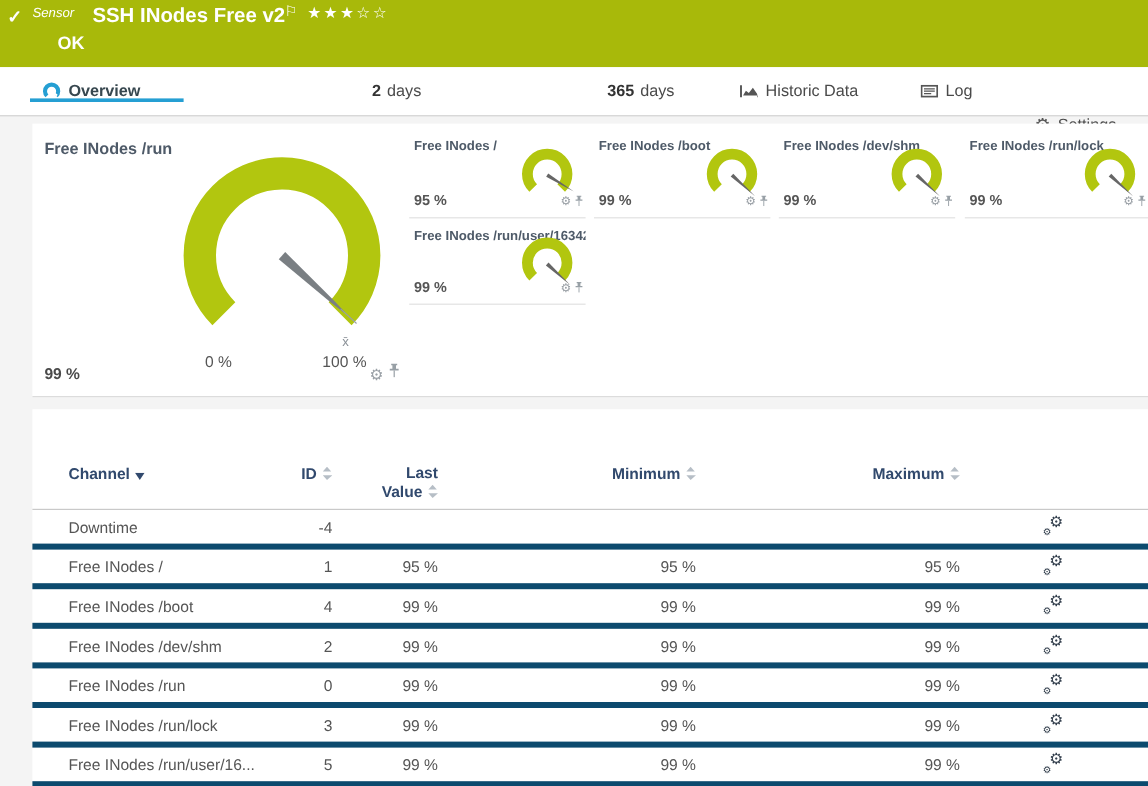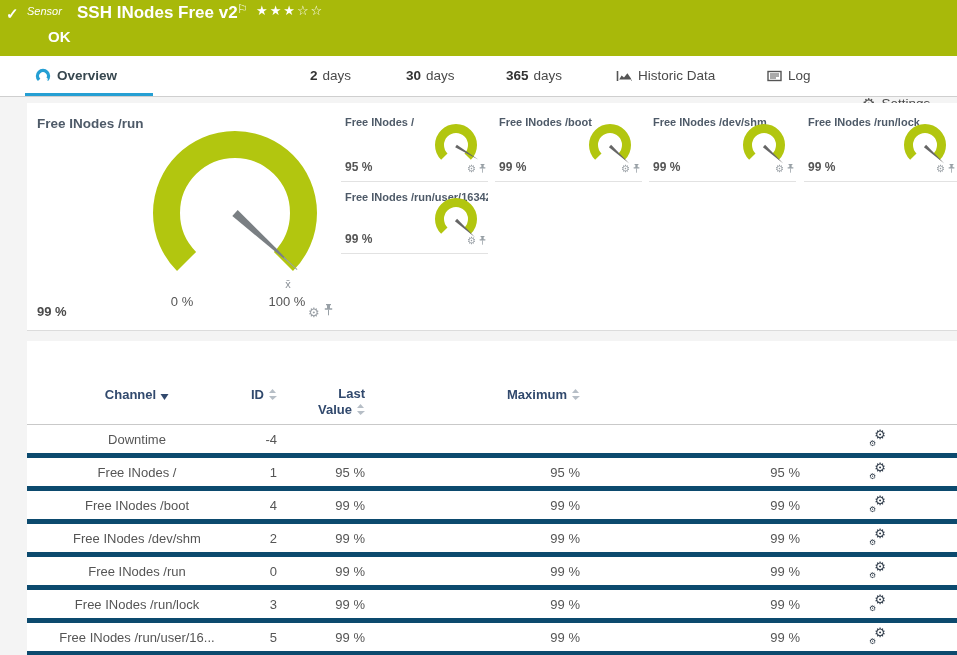--- a/index.html
+++ b/index.html
@@ -11,21 +11,21 @@
   .top-header { position:absolute; left:0; top:0; width:957px; height:56px; background:#a8b90a; color:#fff; }
   .chk { position:absolute; left:6px; top:5px; font-size:15px; font-weight:bold; }
   .kind { position:absolute; left:27px; top:5px; font-size:11px; font-style:italic; }
   .sensor-title { position:absolute; left:77px; top:3px; font-size:17px; font-weight:bold; }
   .flag { position:absolute; left:237px; top:2px; font-size:12px; }
   .stars { position:absolute; left:256px; top:3px; font-size:13px; letter-spacing:2px; }
   .status-ok { position:absolute; left:48px; top:28px; font-size:15px; font-weight:bold; }
 
   
   .tabbar { position:absolute; left:0; top:56px; width:957px; height:41px; background:#fff; border-bottom:1px solid #cfcfcf; }
-  .tab { position:absolute; top:0; height:40px; line-height:40px; font-size:13.5px; color:#4a4a4a; cursor:pointer; white-space:nowrap; padding:0 10px; }
+  .tab { position:absolute; top:0; height:29px; line-height:40px; font-size:13.5px; color:#4a4a4a; cursor:pointer; white-space:nowrap; padding:0 10px; }
   .tab .num { font-weight:bold; color:#333; margin-right:5px; }
   .tab.active { border-bottom:3px solid #259fd3; color:#37474f; font-weight:bold; }
   .tab .ticn { display:inline-block; vertical-align:-2px; margin-right:6px; }
   .tab .gear-glyph { font-size:15px; color:#555; margin-right:6px; vertical-align:-1px; }
 
   
   .card { position:absolute; left:27px; width:930px; background:#fff; }
   .card1 { top:103px; height:228px; border-bottom:1px solid #dcdcdc; }
   .card2 { top:341px; height:314px; }
 
@@ -49,21 +49,21 @@
   .m2 { left:622px; top:0; width:147px; }
   .m3 { left:777px; top:0; width:153px; }
   .m4 { left:314px; top:79px; width:147px; height:72px; }
   .m4 .mt { top:9px; }
   .m4 svg.dial { top:13px; }
 
   
   .tbl { position:absolute; left:0; top:0; width:930px; }
   .trow { display:grid; grid-template-columns:30px 160px 60px 88px 215px 220px 157px; align-items:center; height:33px; border-bottom:5px solid #0c4a6e; font-size:13px; color:#555; }
   .thead { height:84px; align-items:start; padding-top:46px; border-bottom:1px solid #c9c9c9; font-weight:bold; color:#31496d; }
-  .c-ch { text-align:center; }
+  .c-ch { text-align:left; }
   .c-num { text-align:right; }
   .c-icn { text-align:left; padding-left:70px; }
   .sorticn { display:inline-block; vertical-align:-1px; margin-left:4px; }
   .two-line { line-height:16px; margin-top:-1px; }
   .gearset { position:relative; display:inline-block; width:16px; height:16px; cursor:pointer; }
   .gearset .g1 { position:absolute; right:0; top:-3px; font-size:13px; color:#333f4d; }
   .gearset .g2 { position:absolute; left:-1px; bottom:-2px; font-size:8px; color:#333f4d; }
 </style>
 </head>
 <body>
@@ -81,23 +81,20 @@
 
   <div class="tabbar">
     <div class="tab active" style="left:25px;width:128px;">
       <span class="ticn"><svg width="16" height="14">
             <path d="M4.11 11.89 A5.5 5.5 0 1 1 11.89 11.89" stroke="#259fd3" stroke-width="3.4" fill="none"></path>
             <line x1="8" y1="8" x2="12.6" y2="11.6" stroke="#fff" stroke-width="1.6"></line>
           </svg></span><span>Overview</span>
     </div>
     <div class="tab" style="left:300px;">
       <span class="num">2</span><span>days</span>
-    </div>
-    <div class="tab" style="left:396px;">
-      <span class="num">30</span><span>days</span>
     </div>
     <div class="tab" style="left:496px;">
       <span class="num">365</span><span>days</span>
     </div>
     <div class="tab" style="left:606px;">
       <span class="ticn"><svg width="16" height="13">
             <path d="M1.5 2v10" stroke="#555" stroke-width="1.6"></path>
             <path d="M1.5 12h14v-1.4H3.2l2.4-4 2.4 2 3.4-4.4 3.6 5.2V12z" fill="#555"></path>
           </svg></span><span>Historic Data</span>
     </div>
@@ -237,20 +234,24 @@
                 <path d="M4.5 6L.5 0h8z" fill="#31496d"></path>
               </svg></span></div>
         <div class="c-num"><span>ID</span><span class="sorticn"><svg width="9" height="11">
                 <path d="M4.5 0L8 4H1z" fill="#b6bec6"></path>
                 <path d="M4.5 11L1 7h8z" fill="#b6bec6"></path>
               </svg></span></div>
         <div class="c-num two-line"><span>Last</span><br><span>Value</span><span class="sorticn"><svg width="9" height="11">
                 <path d="M4.5 0L8 4H1z" fill="#b6bec6"></path>
                 <path d="M4.5 11L1 7h8z" fill="#b6bec6"></path>
               </svg></span></div>
+        <div class="c-num"><span>Minimum</span><span class="sorticn"><svg width="9" height="11">
+                <path d="M4.5 0L8 4H1z" fill="#b6bec6"></path>
+                <path d="M4.5 11L1 7h8z" fill="#b6bec6"></path>
+              </svg></span></div>
         <div class="c-num"><span>Maximum</span><span class="sorticn"><svg width="9" height="11">
                 <path d="M4.5 0L8 4H1z" fill="#b6bec6"></path>
                 <path d="M4.5 11L1 7h8z" fill="#b6bec6"></path>
               </svg></span></div>
         <div></div>
       </div>
 
       <div class="trow">
         <div></div>
         <div class="c-ch">Downtime</div>

